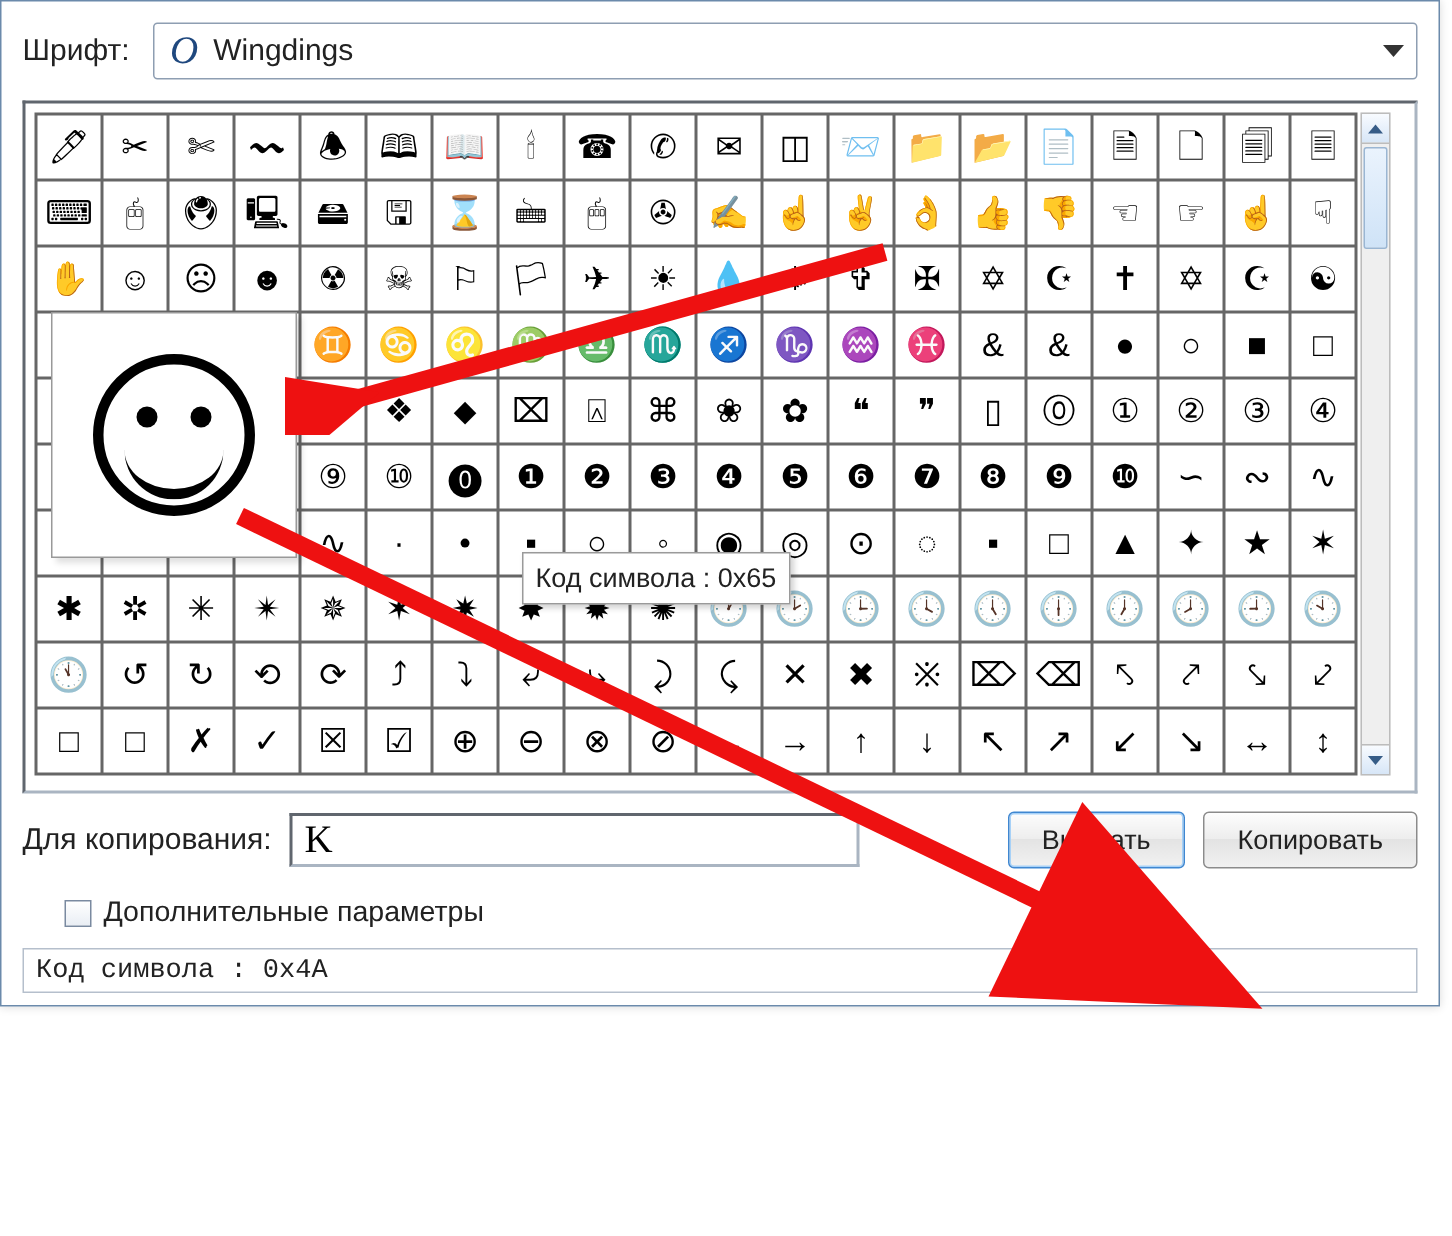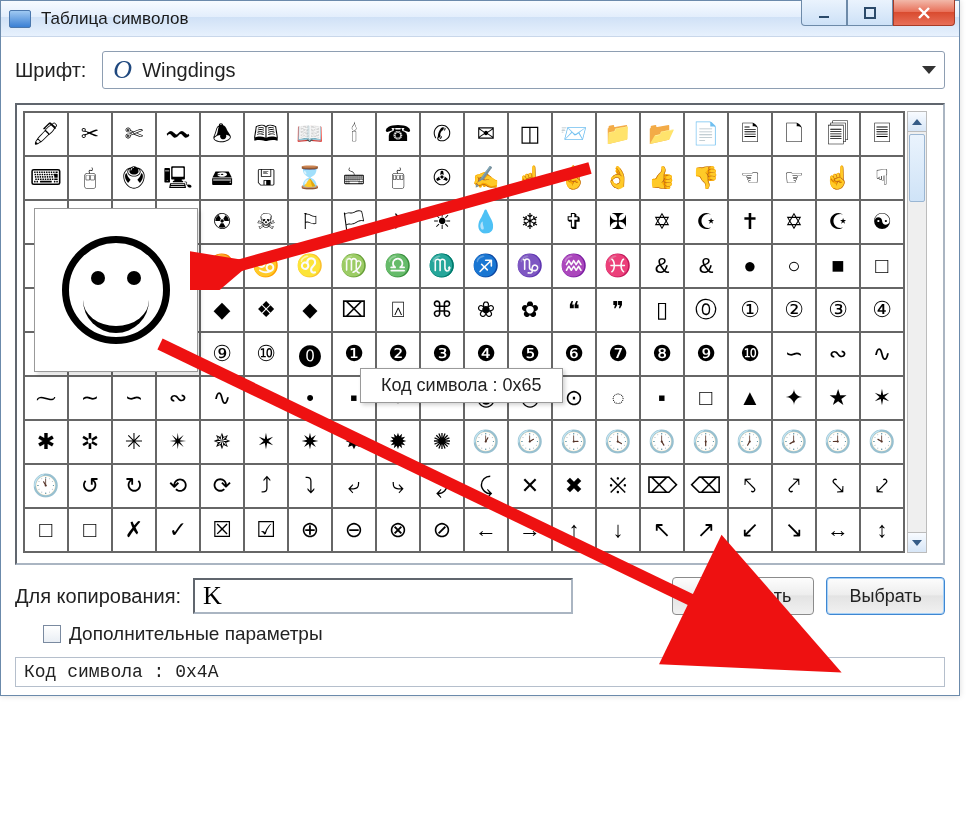--- a/index.html
+++ b/index.html
@@ -108,73 +108,52 @@
     width: 20px; margin-left: 2px; position: relative;
     background:#efefef; border:1px solid #bcbcbc;
   }
   .sb-btn { position:absolute; left:0; right:0; height:20px; background:linear-gradient(#f8fbff,#d7e6f7); display:flex;align-items:center;justify-content:center; }
   .sb-btn.top { top:0; border-bottom:1px solid #bcbcbc;}
   .sb-btn.bot { bottom:0; border-top:1px solid #bcbcbc;}
   .sb-thumb { position:absolute; left:1px; right:1px; top:22px; height:68px; background:linear-gradient(#eaf3fd,#cfe3f7); border:1px solid #9ab6d3; border-radius:2px;}
   .sb-arr { width:0;height:0;border-left:5px solid transparent;border-right:5px solid transparent;}
   .sb-arr.up { border-bottom:6px solid #365c87;}
   .sb-arr.dn { border-top:6px solid #365c87;}
-  .row-copy { display:flex; align-items:center; gap:12px; margin-bottom:8px;}
+  .row-copy { display:flex; align-items:center; gap:12px; margin-bottom:19px;}
   .copy-input {
     flex: 0 1 380px; height: 36px; border: 2px inset #aab5c2; background:#fff;
     font-size: 26px; font-family:"Times New Roman",serif; padding: 0 8px; display:flex; align-items:center;
   }
   .spring { flex:1; }
   .chk-row { display:flex; align-items:center; gap:8px; margin-bottom:6px;padding-left:28px;}
   .chk { width:18px; height:18px; border:1px solid #7a8aa0; background:linear-gradient(#fff,#e9eef4); }
   .statusbar {
     border: 1px solid #b5bfcc; padding: 4px 8px; font-size: 18px; color:#222; font-family:"Consolas","Courier New",monospace;margin-top:12px;
   }
   .preview {
     position: absolute; left: 34px; top: 208px; width: 164px; height: 164px;
     background:#fff; border:1px solid #999; box-shadow: 3px 3px 4px rgba(0,0,0,.12);
     display:flex; align-items:center; justify-content:center; z-index:5;
   }
   .preview .face { width:108px; height:108px; border:7px solid #000; border-radius:50%; position:relative;}
   .preview .eye { position:absolute; width:14px; height:14px; background:#000; border-radius:50%; top:28px;}
   .preview .eye.l { left:22px;} .preview .eye.r { right:22px;}
   .preview .mouth { position:absolute; left:14px; right:14px; top:50px; height:40px; border-bottom:7px solid #000; border-radius:0 0 60px 60px;}
   .tooltip {
-    position:absolute; left:360px; top:368px; z-index:6;
-    background:#fff; border:1px solid #9a9a9a; padding:6px 20px; font-size:18px; color:#222;
+    position:absolute; left:348px; top:368px; z-index:6;
+    background:#fff; border:1px solid #9a9a9a; padding:6px 8px; font-size:18px; color:#222;
     box-shadow: 2px 2px 4px rgba(0,0,0,.18);
     font-family:"Segoe UI",sans-serif;
   }
   .arrow-svg { position:absolute; z-index:7; pointer-events:none; }
 </style>
 </head>
 <body>
 
 <div class="window">
-  <div class="titlebar">
-    <div class="app-icon"></div>
-    <div class="title-text">Таблица символов</div>
-    <div class="win-controls">
-      <div class="win-btn min">
-        <svg width="14" height="14">
-            <rect x="2" y="10" width="10" height="2" fill="#2b4a6a"></rect>
-          </svg>
-      </div>
-      <div class="win-btn">
-        <svg width="14" height="14">
-            <rect x="2" y="2" width="10" height="10" fill="none" stroke="#2b4a6a" stroke-width="2"></rect>
-          </svg>
-      </div>
-      <div class="win-btn close">
-        <svg width="16" height="16">
-            <path d="M3 3 L13 13 M13 3 L3 13" stroke="#fff" stroke-width="2.4"></path>
-          </svg>
-      </div>
-    </div>
-  </div>
 
   <div class="client">
 
     <div class="row-font">
       <div class="lbl">Шрифт:</div>
       <div class="font-select">
         <span class="o">O</span>
         <span>Wingdings</span>
         <span class="arrow"></span>
       </div>
@@ -393,22 +372,22 @@
               <div class="sb-arr dn"></div>
             </div>
         </div>
       </div>
     </div>
 
     <div class="row-copy">
       <div class="lbl" style="font-size:20px">Для копирования:</div>
       <div class="copy-input">K</div>
       <div class="spring"></div>
+      <div class="btn primary">Выбрать</div>
       <div class="btn">Копировать</div>
-      <div class="btn primary">Выбрать</div>
     </div>
 
     <div class="chk-row">
       <div class="chk"></div>
       <div class="lbl" style="font-size:19px">Дополнительные параметры</div>
     </div>
 
     <div class="statusbar">Код символа : 0x4A</div>
   </div>
 </div>

